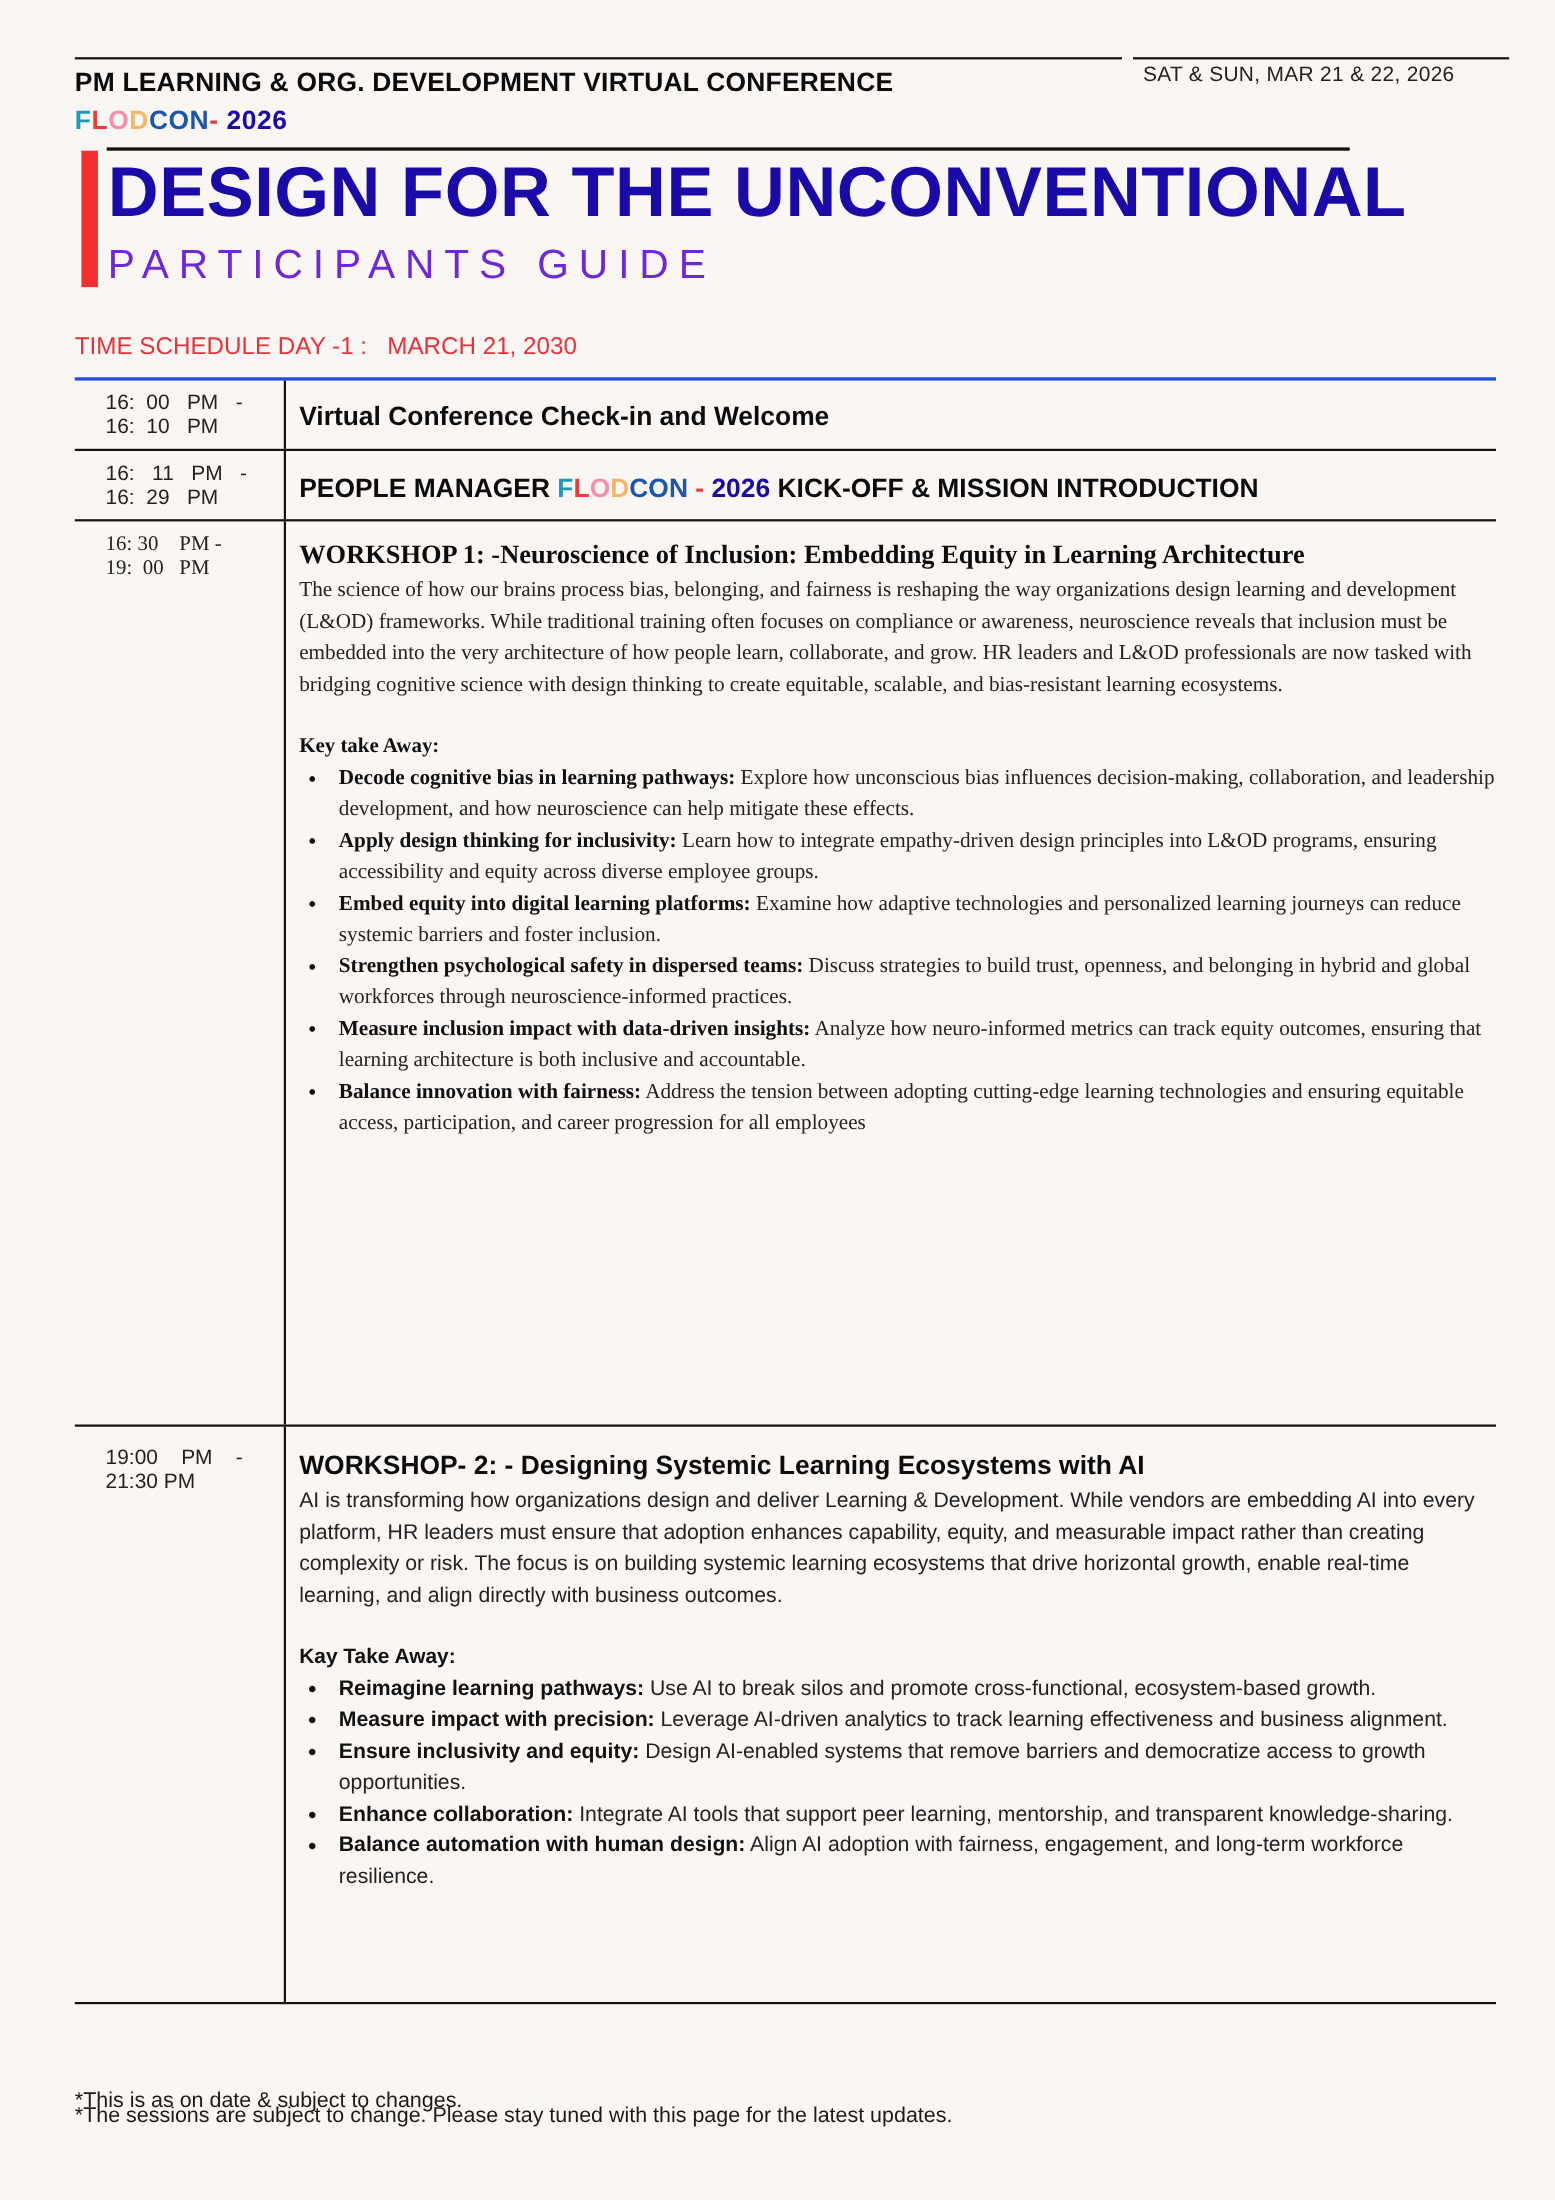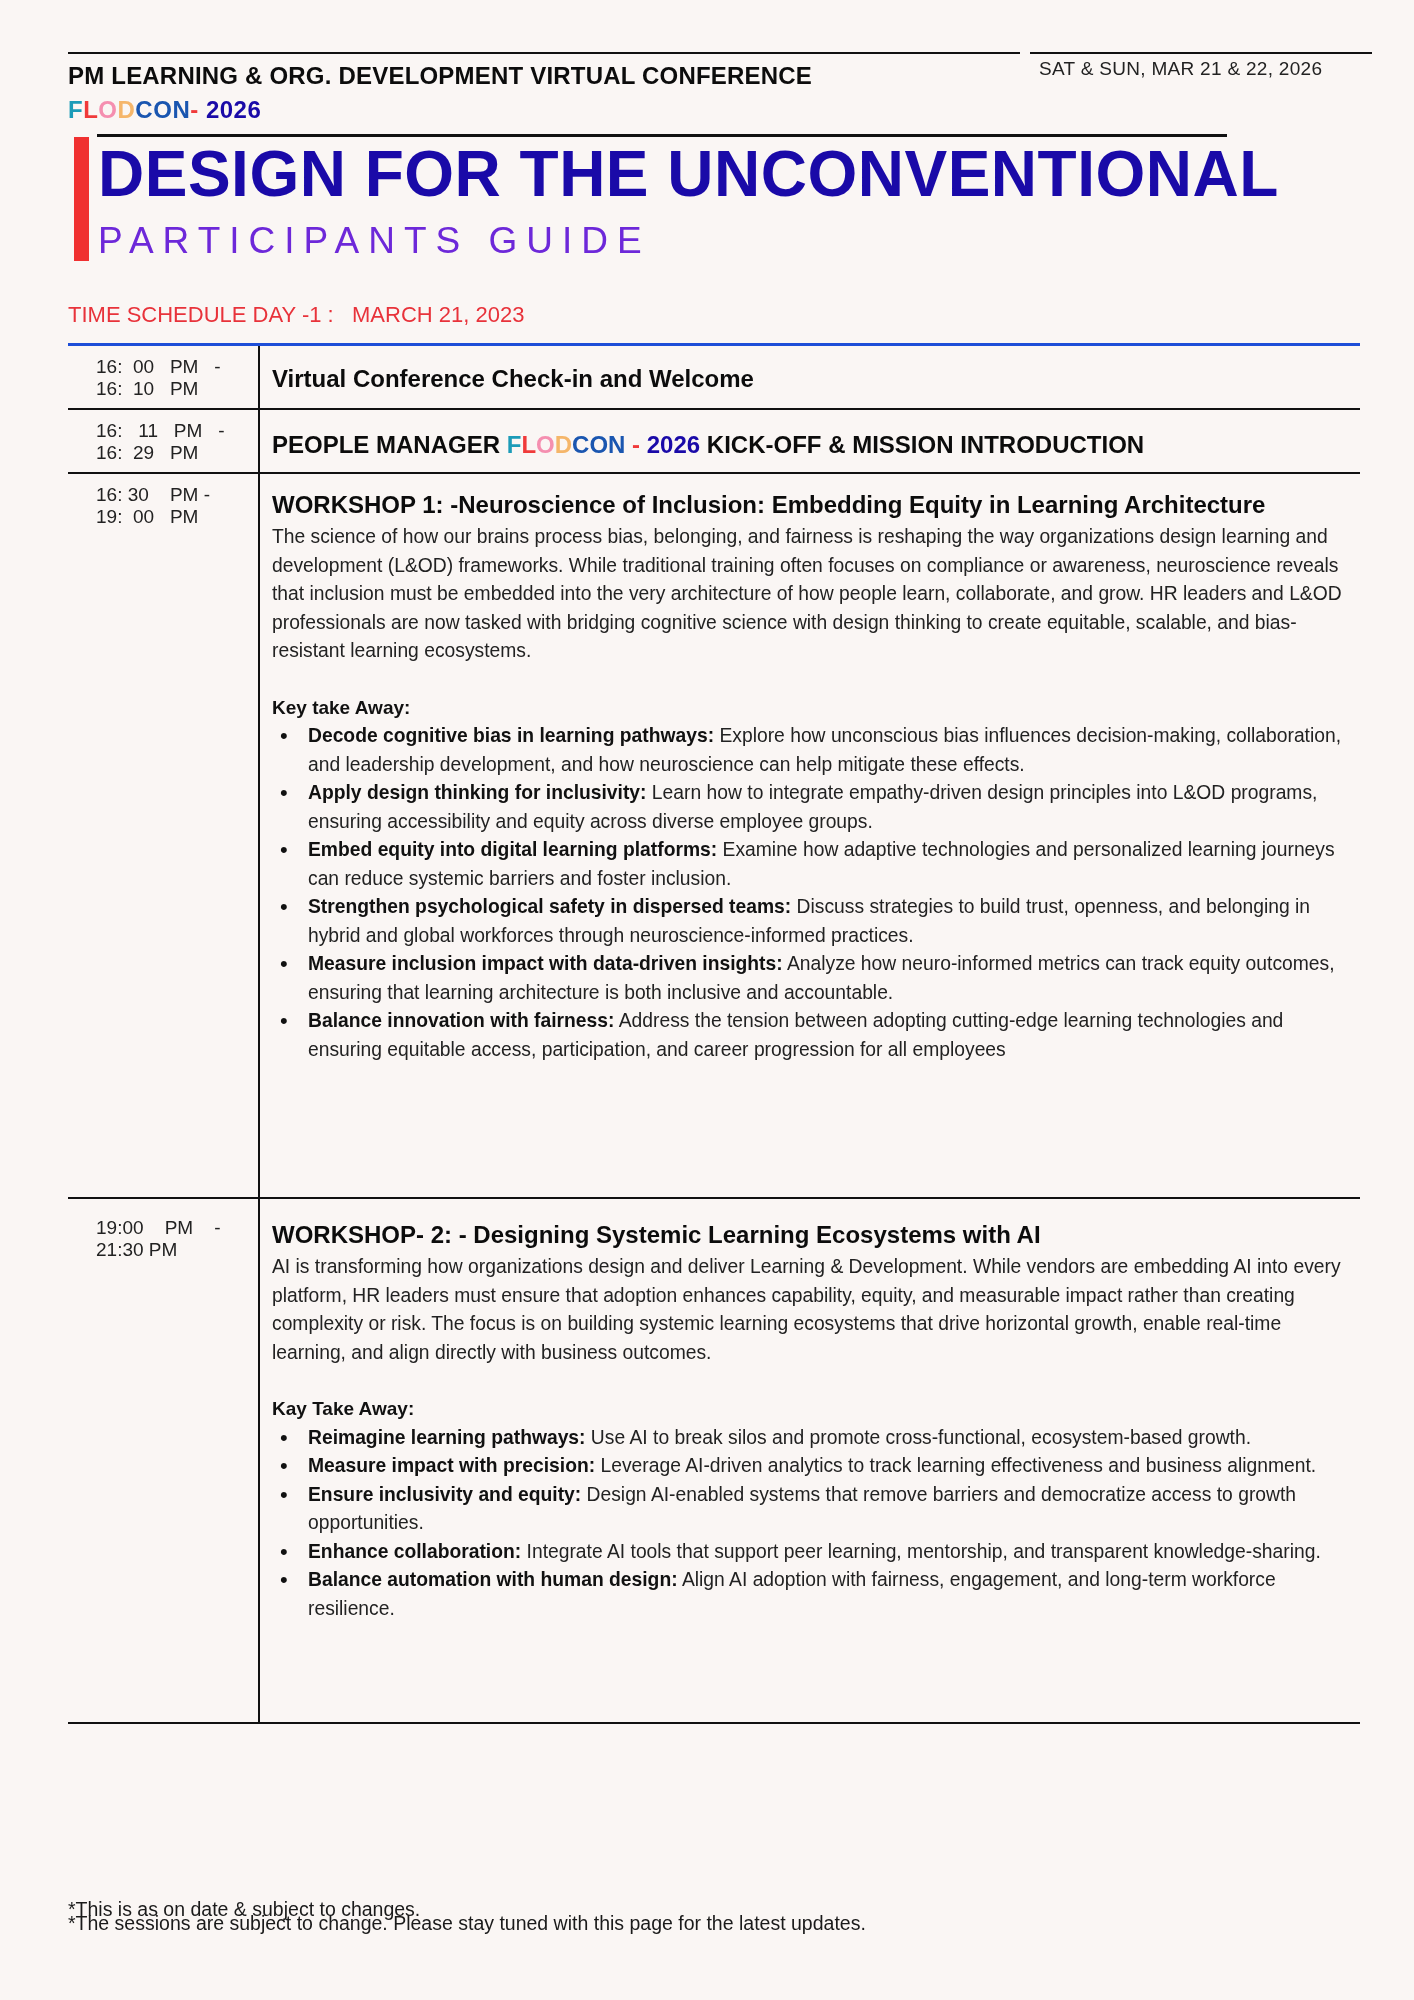--- a/index.html
+++ b/index.html
@@ -28,21 +28,21 @@
   .row:last-child { border-bottom: 2px solid #111; }
   .time { width: 192px; flex-shrink: 0; border-right: 2px solid #111; padding: 10px 0 0 28px; font-size: 19px; line-height: 22px; color: #222; white-space: pre; }
   .content { flex: 1; padding-left: 12px; }
 
   .row-1 { height: 64px; }
   .row-1 .content { display: flex; align-items: center; padding-top: 4px; }
   .row-2 { height: 64px; }
   .row-2 .content { display: flex; align-items: center; padding-top: 8px; }
   .short-title { font-size: 24px; font-weight: bold; color: #0c0c0c; }
 
-  .row-3 { height: 725px; }
+  .row-3 { height: 823px; font-family: Liberation Serif, serif; }
   .row-4 { height: 525px; }
   .ws-title { font-size: 24px; font-weight: bold; line-height: 36px; color: #0c0c0c; }
   .row-3 .content { padding-top: 13px; }
   .row-4 .content { padding-top: 18px; }
   .row-4 .time { padding-top: 18px; }
   .ws-desc { font-size: 19.3px; line-height: 28.5px; color: #222; }
   .kta { font-size: 19px; font-weight: bold; line-height: 28.5px; margin-top: 28px; color: #111; }
   ul.bullets { list-style: none; }
   ul.bullets li { position: relative; padding-left: 36px; font-size: 19.3px; line-height: 28.5px; color: #222; }
   ul.bullets li::before { content: "\2022"; position: absolute; left: 8px; top: 0; font-size: 22px; color: #111; }
@@ -63,21 +63,21 @@
 
 <div class="brand">
   <span class="brand-letter" style="color: rgb(28, 155, 184);">F</span><span class="brand-letter" style="color: rgb(240, 58, 58);">L</span><span class="brand-letter" style="color: rgb(245, 143, 176);">O</span><span class="brand-letter" style="color: rgb(245, 182, 106);">D</span><span class="brand-letter" style="color: rgb(26, 86, 176);">C</span><span class="brand-letter" style="color: rgb(26, 86, 176);">O</span><span class="brand-letter" style="color: rgb(26, 86, 176);">N</span><span style="color:#f03a3a">-</span><span style="color:#1a0aa8"> 2026</span>
 </div>
 
 <div class="title-rule"></div>
 <div class="red-bar"></div>
 <div class="main-title">DESIGN FOR THE UNCONVENTIONAL</div>
 <div class="sub-title">PARTICIPANTS GUIDE</div>
 
-<div class="schedule-heading">TIME SCHEDULE DAY -1 :   MARCH 21, 2023</div>
+<div class="schedule-heading">TIME SCHEDULE DAY -1 :   MARCH 21, 2030</div>
 
 <div class="table">
   <div class="row row-1">
     <div class="time">16:  00   PM   -
 16:  10   PM</div>
     <div class="content">
       <div class="short-title">Virtual Conference Check-in and Welcome</div>
     </div>
   </div>
 

